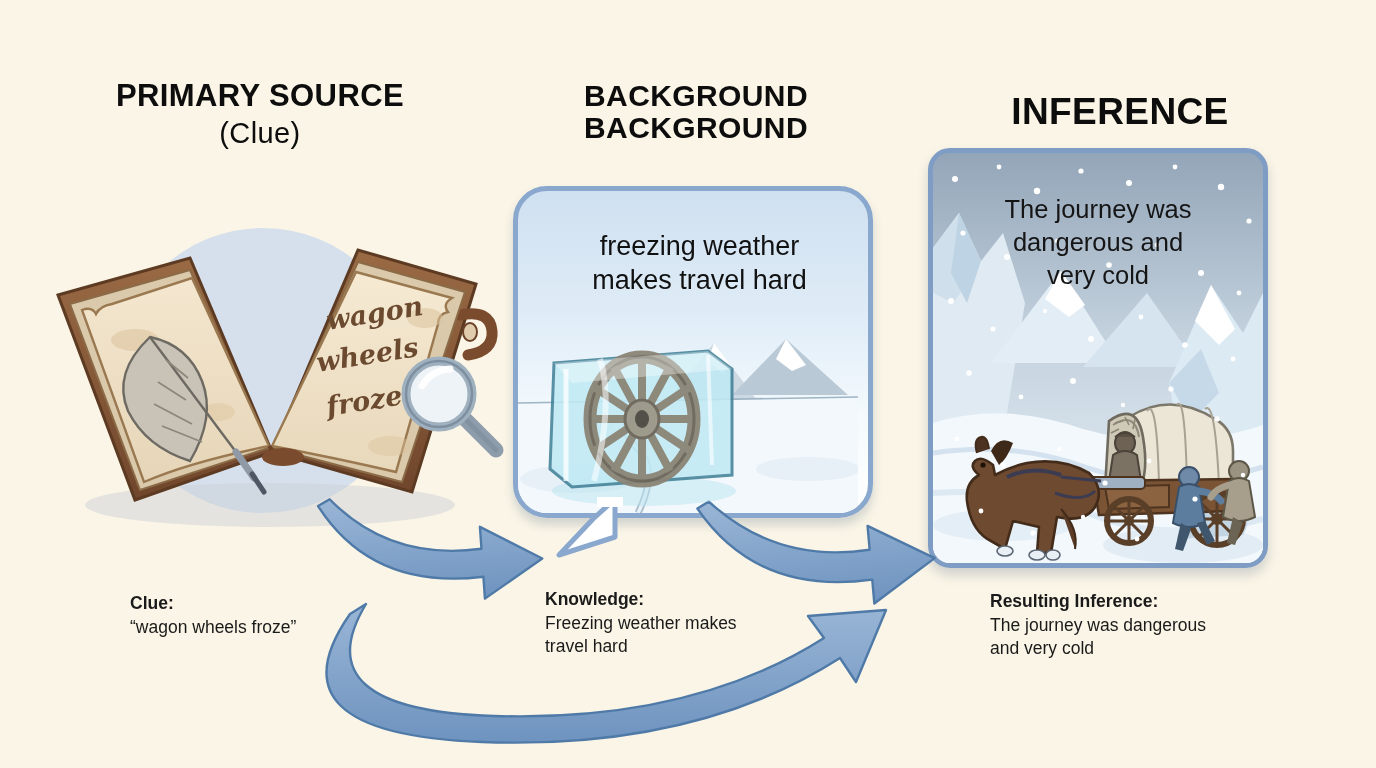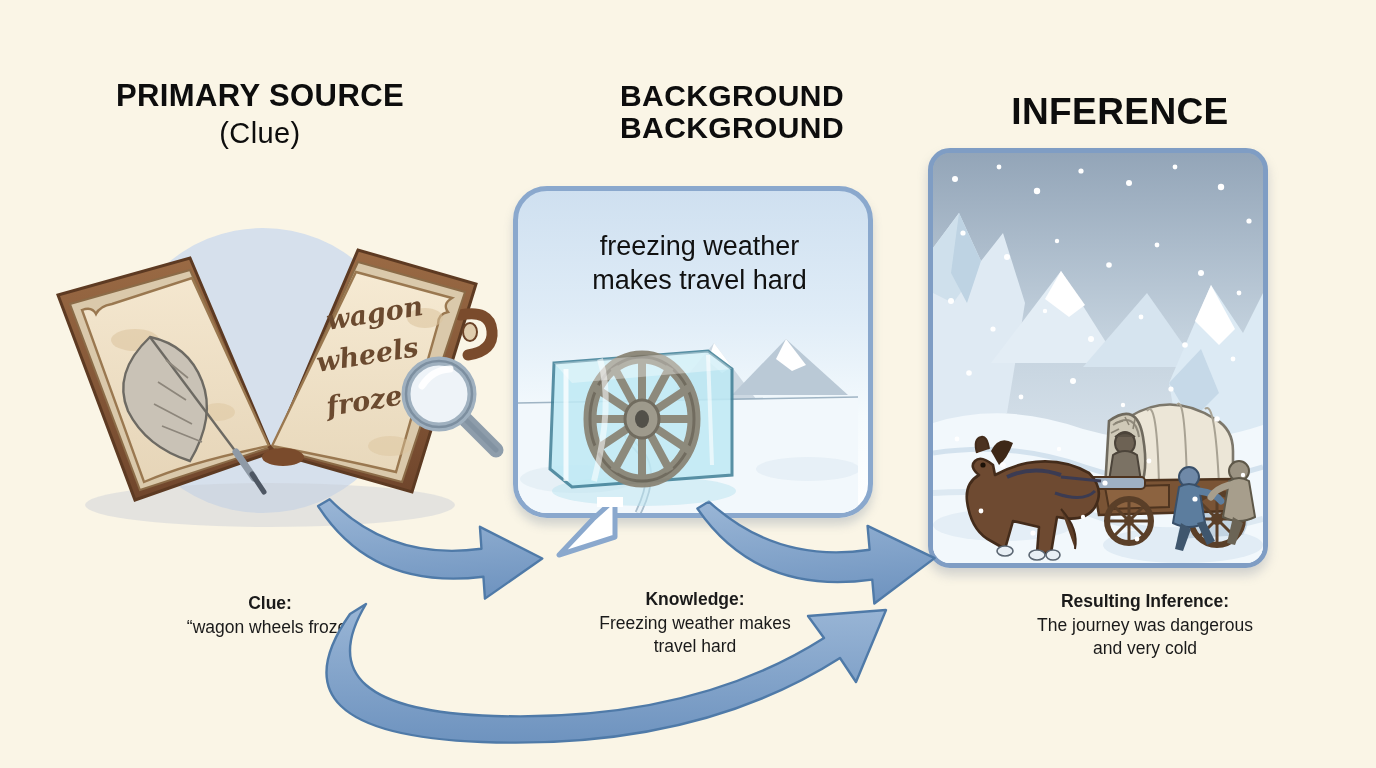--- a/index.html
+++ b/index.html
@@ -13,27 +13,27 @@
   #stage{position:absolute;inset:0;}
 
   
   .heading{
     position:absolute;text-align:center;
     font-weight:bold;letter-spacing:.4px;
     color:#0d0d0d;line-height:1.06;
   }
   #h-primary{left:60px;top:80px;width:400px;font-size:31px;}
   #h-primary .sub{display:block;font-weight:normal;font-size:29px;margin-top:5px;}
-  #h-background{left:562px;top:80px;width:340px;font-size:30px;}
+  #h-background{left:526px;top:80px;width:340px;font-size:30px;}
   #h-background span{display:block;}
   #h-inference{left:960px;top:92px;width:320px;font-size:37px;}
 
   
   .caption{
-    position:absolute;text-align:center;font-size:17.5px;line-height:1.35;color:#1a1a1a;
+    position:absolute;text-align:left;font-size:17.5px;line-height:1.35;color:#1a1a1a;
   }
   .caption b{font-weight:bold;display:block;font-size:17.5px;}
   #cap-clue{left:130px;top:592px;width:280px;}
   #cap-knowledge{left:545px;top:588px;width:300px;}
   #cap-inference{left:990px;top:590px;width:310px;}
 
   
   #book-wrap{position:absolute;left:40px;top:200px;width:460px;height:340px;}
   #book-halo{position:absolute;left:78px;top:28px;width:290px;height:285px;border-radius:50%;
     background:#cfdcec;opacity:.85;}
@@ -352,20 +352,25 @@
           <circle cx="216" cy="308" r="2.4"></circle>
         <circle cx="262" cy="346" r="2.6"></circle>
           <circle cx="310" cy="322" r="2.2"></circle>
           <circle cx="48" cy="358" r="2.4"></circle>
         <circle cx="100" cy="380" r="2.6"></circle>
           <circle cx="150" cy="364" r="2.2"></circle>
           <circle cx="204" cy="386" r="2.4"></circle>
       </g>
     </svg>
 
+    <div id="inf-text">
+      <span>The journey was</span>
+      <span>dangerous and</span>
+      <span>very cold</span>
+    </div>
   </div>
 
   <svg class="arrow-layer" viewBox="0 0 1376 768">
     <defs>
       <linearGradient id="arrGrad" x1="0" y1="0" x2="0" y2="1">
         <stop offset="0%" stop-color="#9ab6d6"></stop>
           <stop offset="100%" stop-color="#6e93bf"></stop>
       </linearGradient>
     </defs>
 

